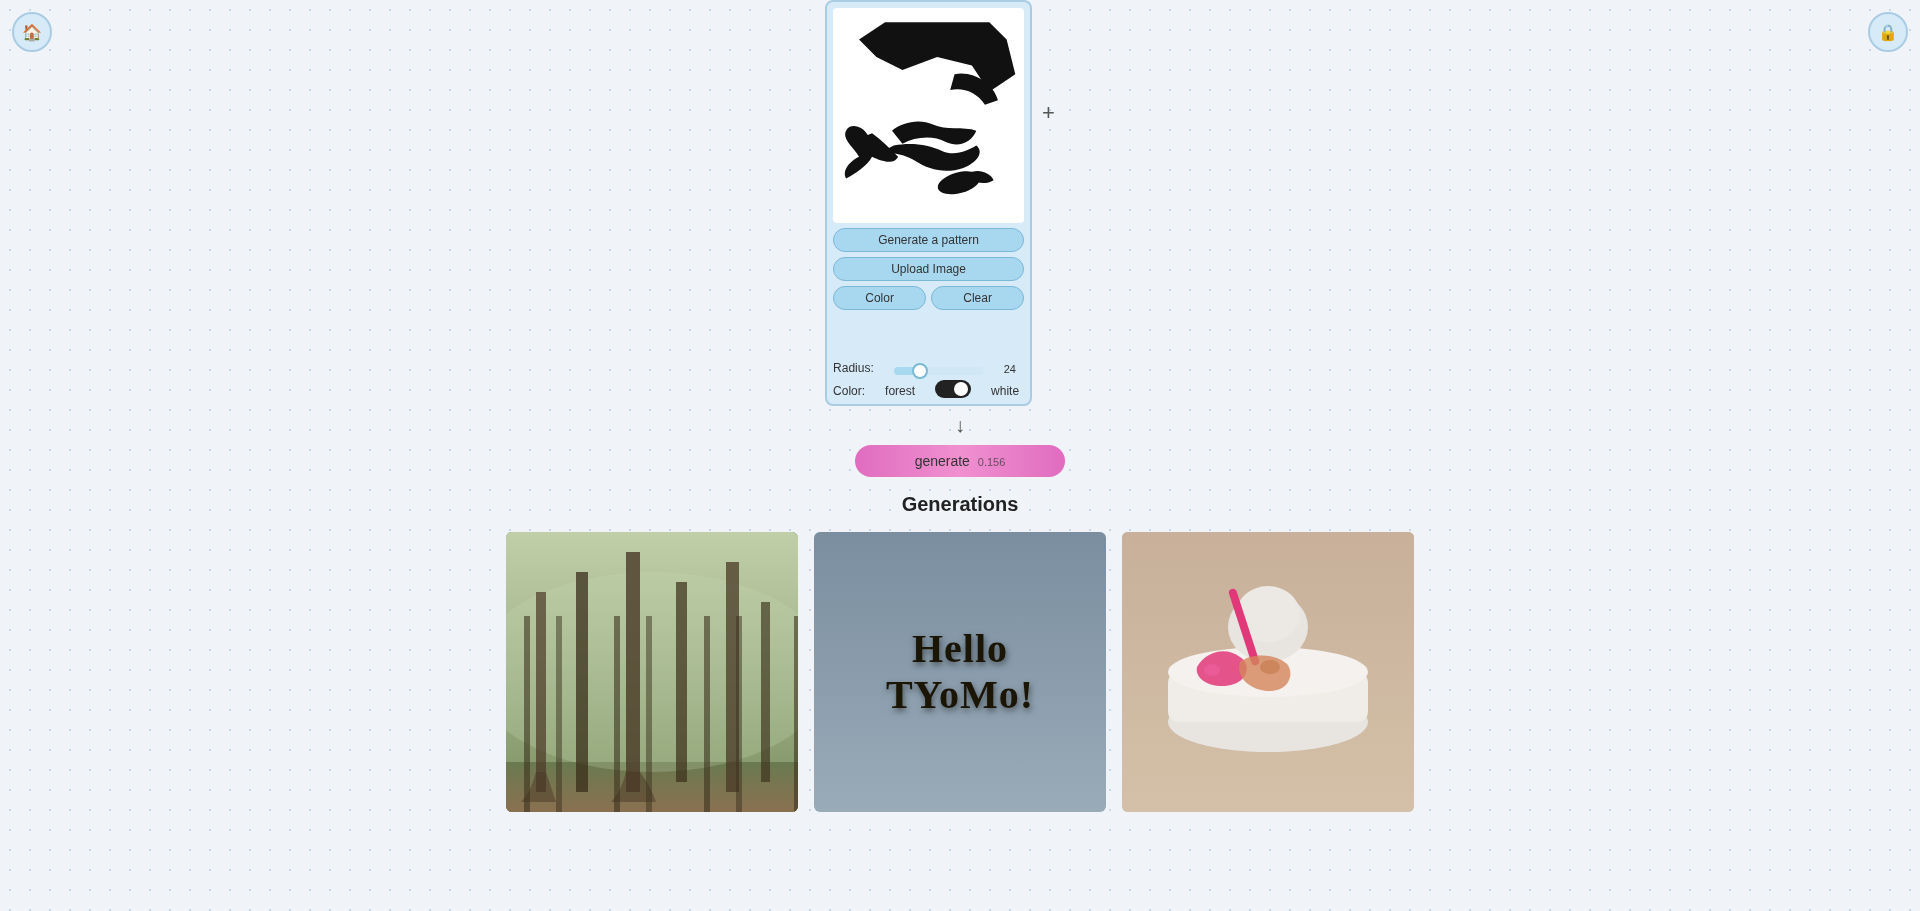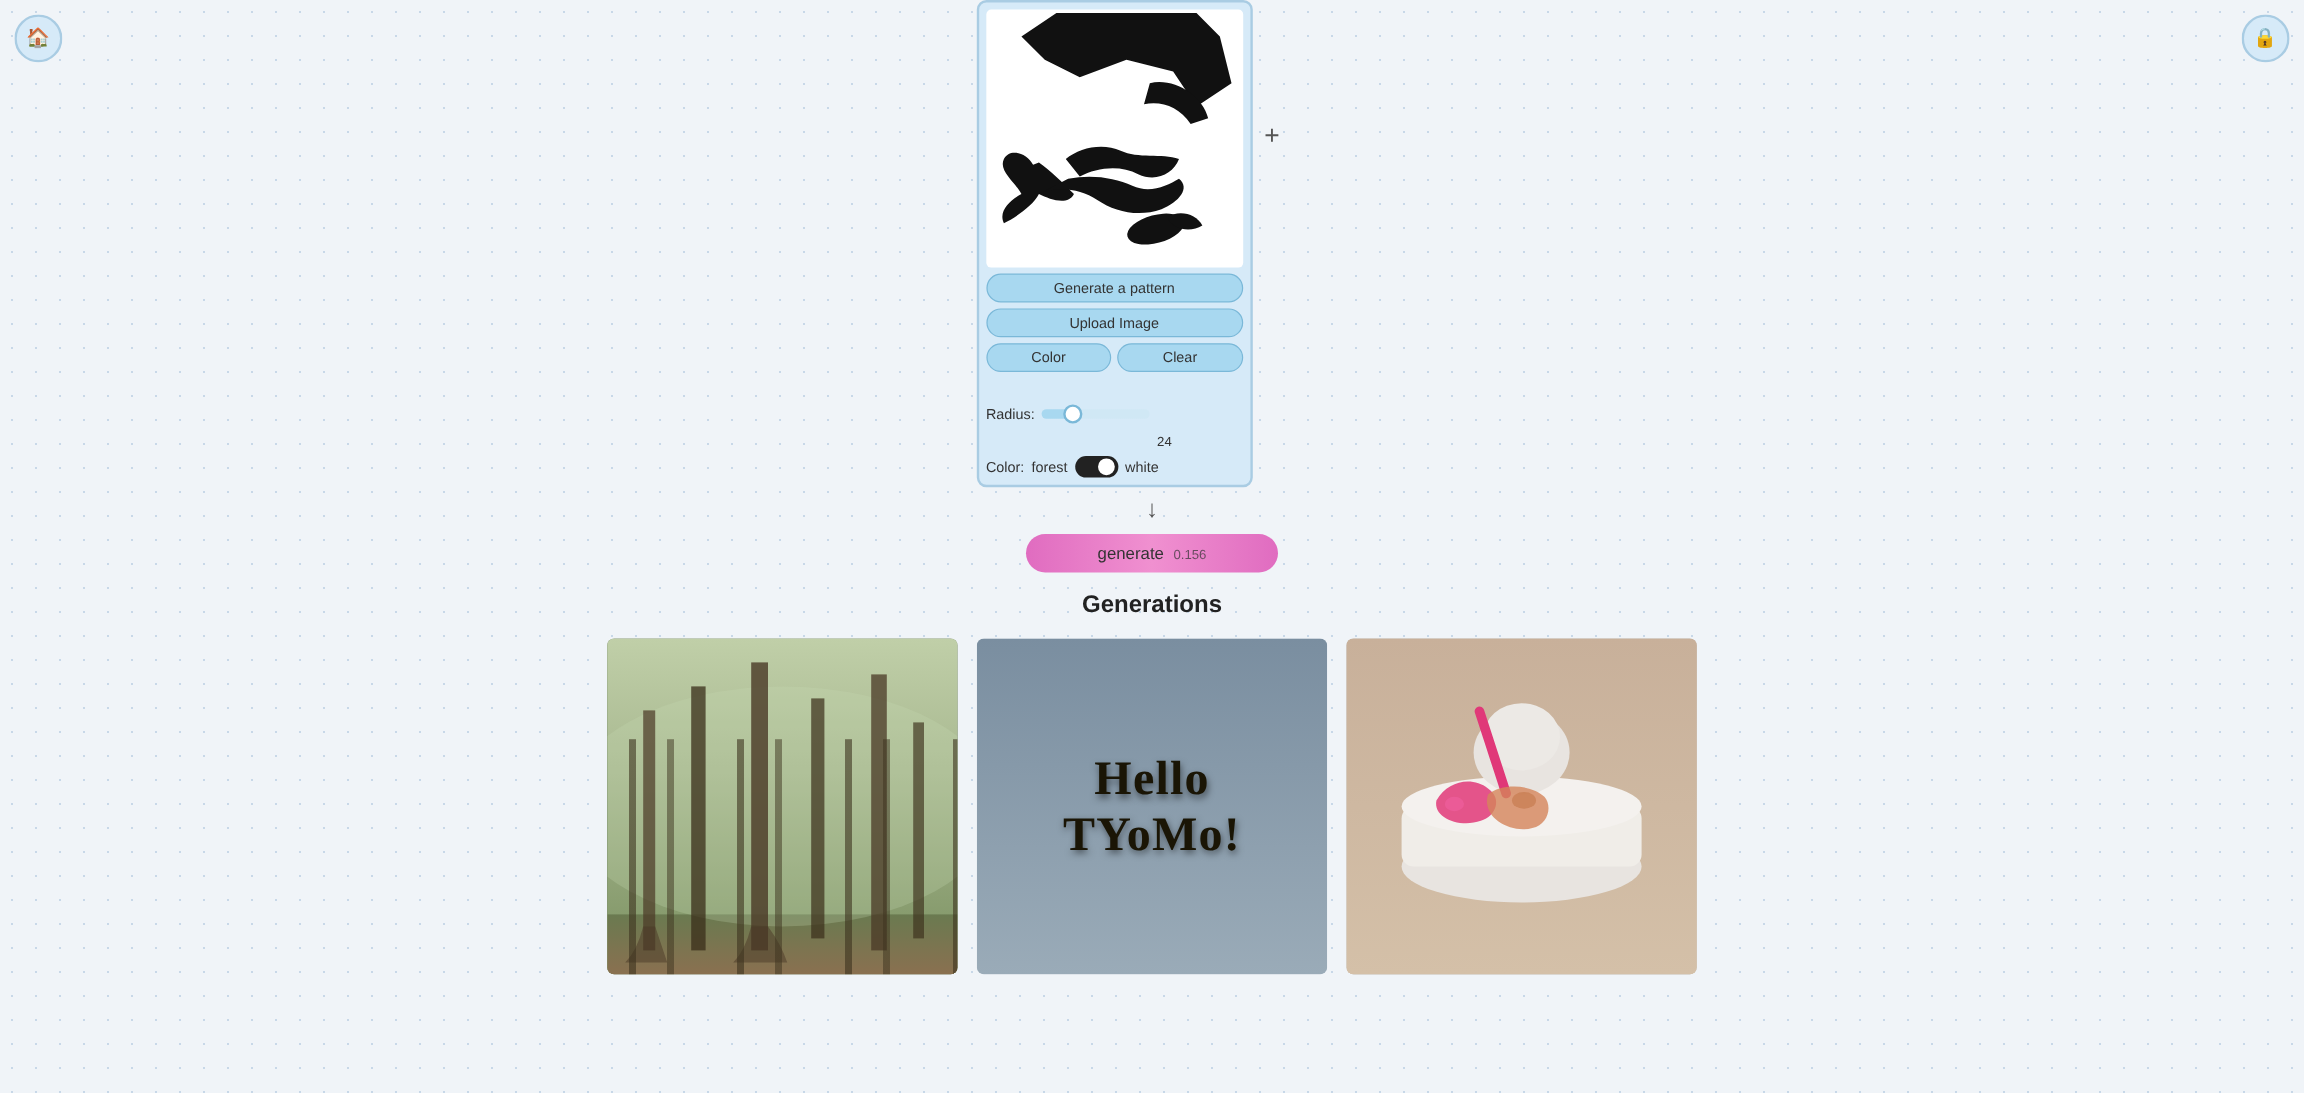--- a/index.html
+++ b/index.html
@@ -59,21 +59,21 @@
       align-items: flex-start;
       gap: 10px;
       margin-top: 0;
       padding-top: 0;
       position: relative;
       left: -20px;
     }
 
     
     .canvas-panel {
-      width: 230px;
+      width: 207px;
       background: #d6eaf8;
       border: 2px solid #a9cce3;
       border-radius: 8px;
       padding: 6px;
       display: flex;
       flex-direction: column;
       gap: 5px;
     }
 
     .canvas-area {
@@ -115,22 +115,22 @@
       padding: 4px 6px;
       font-size: 12px;
       cursor: pointer;
       text-align: center;
       color: #333;
     }
 
     
     .control-row {
       display: flex;
-      align-items: center;
-      gap: 6px;
+      align-items: flex-end;
+      gap: 20px;
       font-size: 12px;
       color: #333;
     }
     .radius-slider {
       -webkit-appearance: none;
       width: 90px;
       height: 8px;
       border-radius: 4px;
       background: linear-gradient(to right, #a8d8f0 0%, #a8d8f0 30%, #d0e8f5 30%);
       outline: none;

